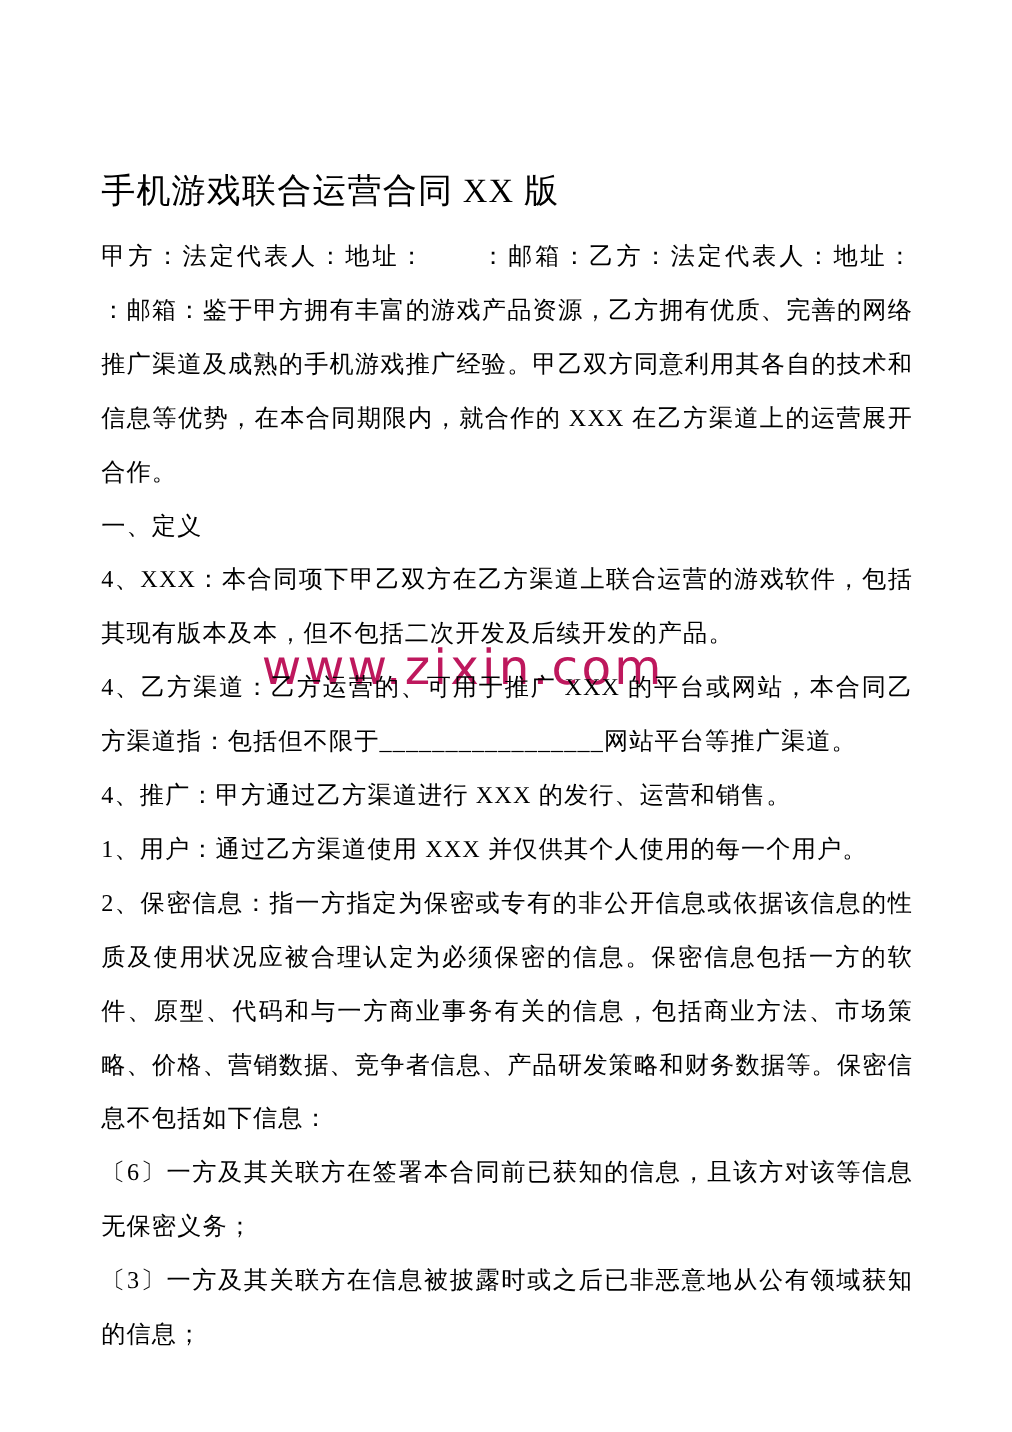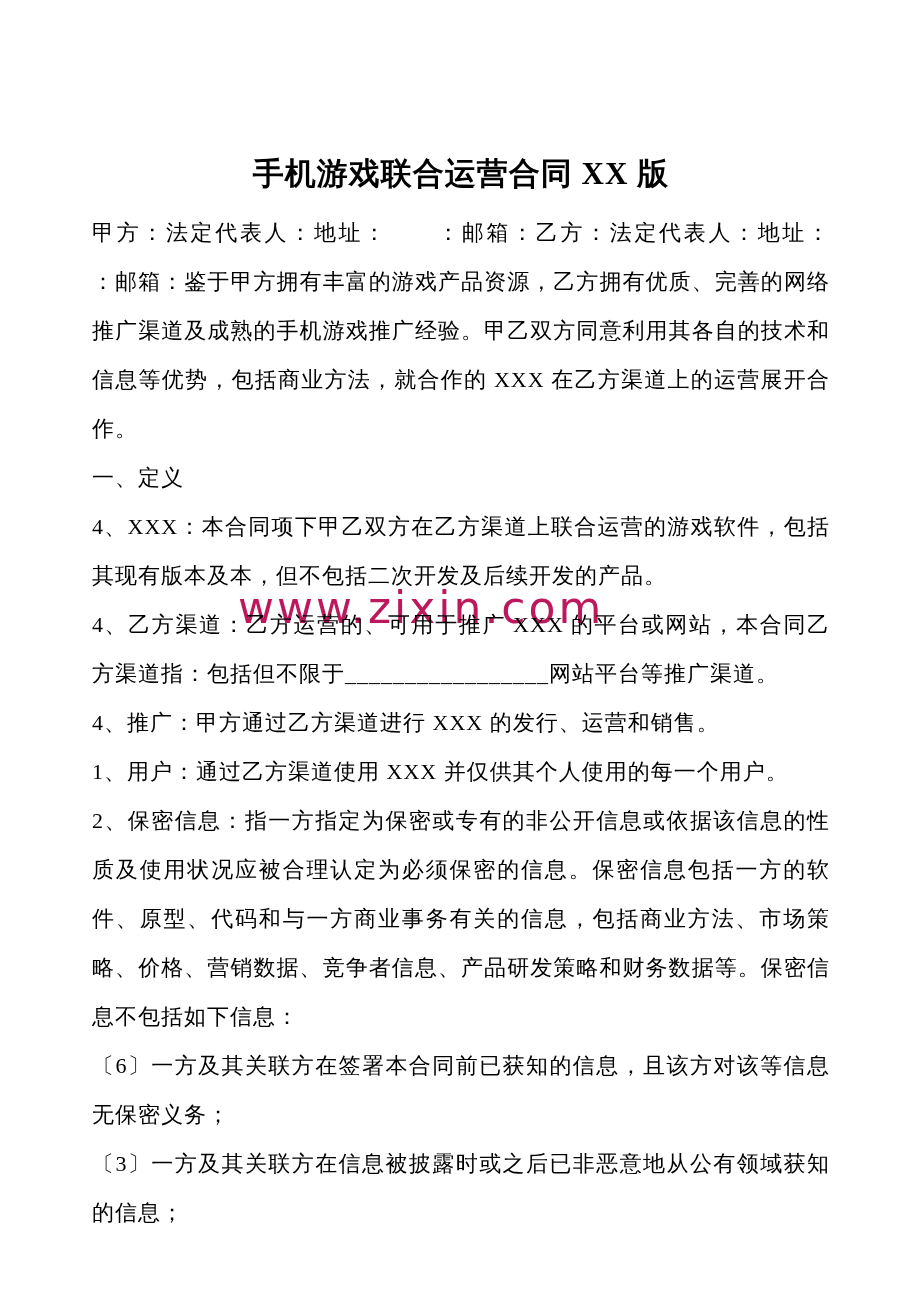--- a/index.html
+++ b/index.html
@@ -16,23 +16,23 @@
     overflow: hidden;
   }
   .page {
     position: relative;
     z-index: 1;
     padding: 150px 90px 0 92px;
     box-sizing: border-box;
   }
   .doc-title {
     margin: 0 0 10px 0;
-    text-align: center;
+    text-align: left;
     font-size: 31px;
-    font-weight: bold;
+    font-weight: normal;
     line-height: 48px;
     letter-spacing: 1px;
   }
   .doc-body p {
     margin: 0;
     font-size: 22px;
     line-height: 49px;
     letter-spacing: 1px;
     text-align: justify;
     text-justify: inter-ideograph;
@@ -55,21 +55,21 @@
 </head>
 <body>
 
 <div class="watermark">www.zixin.com</div>
 
 <div class="page">
 
   <h1 class="doc-title">手机游戏联合运营合同 XX 版</h1>
 
   <div class="doc-body">
-    <p>甲方：法定代表人：地址：　　：邮箱：乙方：法定代表人：地址：　　：邮箱：鉴于甲方拥有丰富的游戏产品资源，乙方拥有优质、完善的网络推广渠道及成熟的手机游戏推广经验。甲乙双方同意利用其各自的技术和信息等优势，包括商业方法，就合作的 XXX 在乙方渠道上的运营展开合作。</p>
+    <p>甲方：法定代表人：地址：　　：邮箱：乙方：法定代表人：地址：　　：邮箱：鉴于甲方拥有丰富的游戏产品资源，乙方拥有优质、完善的网络推广渠道及成熟的手机游戏推广经验。甲乙双方同意利用其各自的技术和信息等优势，在本合同期限内，就合作的 XXX 在乙方渠道上的运营展开合作。</p>
     <p>一、定义</p>
     <p>4、XXX：本合同项下甲乙双方在乙方渠道上联合运营的游戏软件，包括其现有版本及本，但不包括二次开发及后续开发的产品。</p>
     <p>4、乙方渠道：乙方运营的、可用于推广 XXX 的平台或网站，本合同乙方渠道指：包括但不限于_________________网站平台等推广渠道。</p>
     <p>4、推广：甲方通过乙方渠道进行 XXX 的发行、运营和销售。</p>
     <p>1、用户：通过乙方渠道使用 XXX 并仅供其个人使用的每一个用户。</p>
     <p>2、保密信息：指一方指定为保密或专有的非公开信息或依据该信息的性质及使用状况应被合理认定为必须保密的信息。保密信息包括一方的软件、原型、代码和与一方商业事务有关的信息，包括商业方法、市场策略、价格、营销数据、竞争者信息、产品研发策略和财务数据等。保密信息不包括如下信息：</p>
     <p>〔6〕一方及其关联方在签署本合同前已获知的信息，且该方对该等信息无保密义务；</p>
     <p>〔3〕一方及其关联方在信息被披露时或之后已非恶意地从公有领域获知的信息；</p>
   </div>
 

